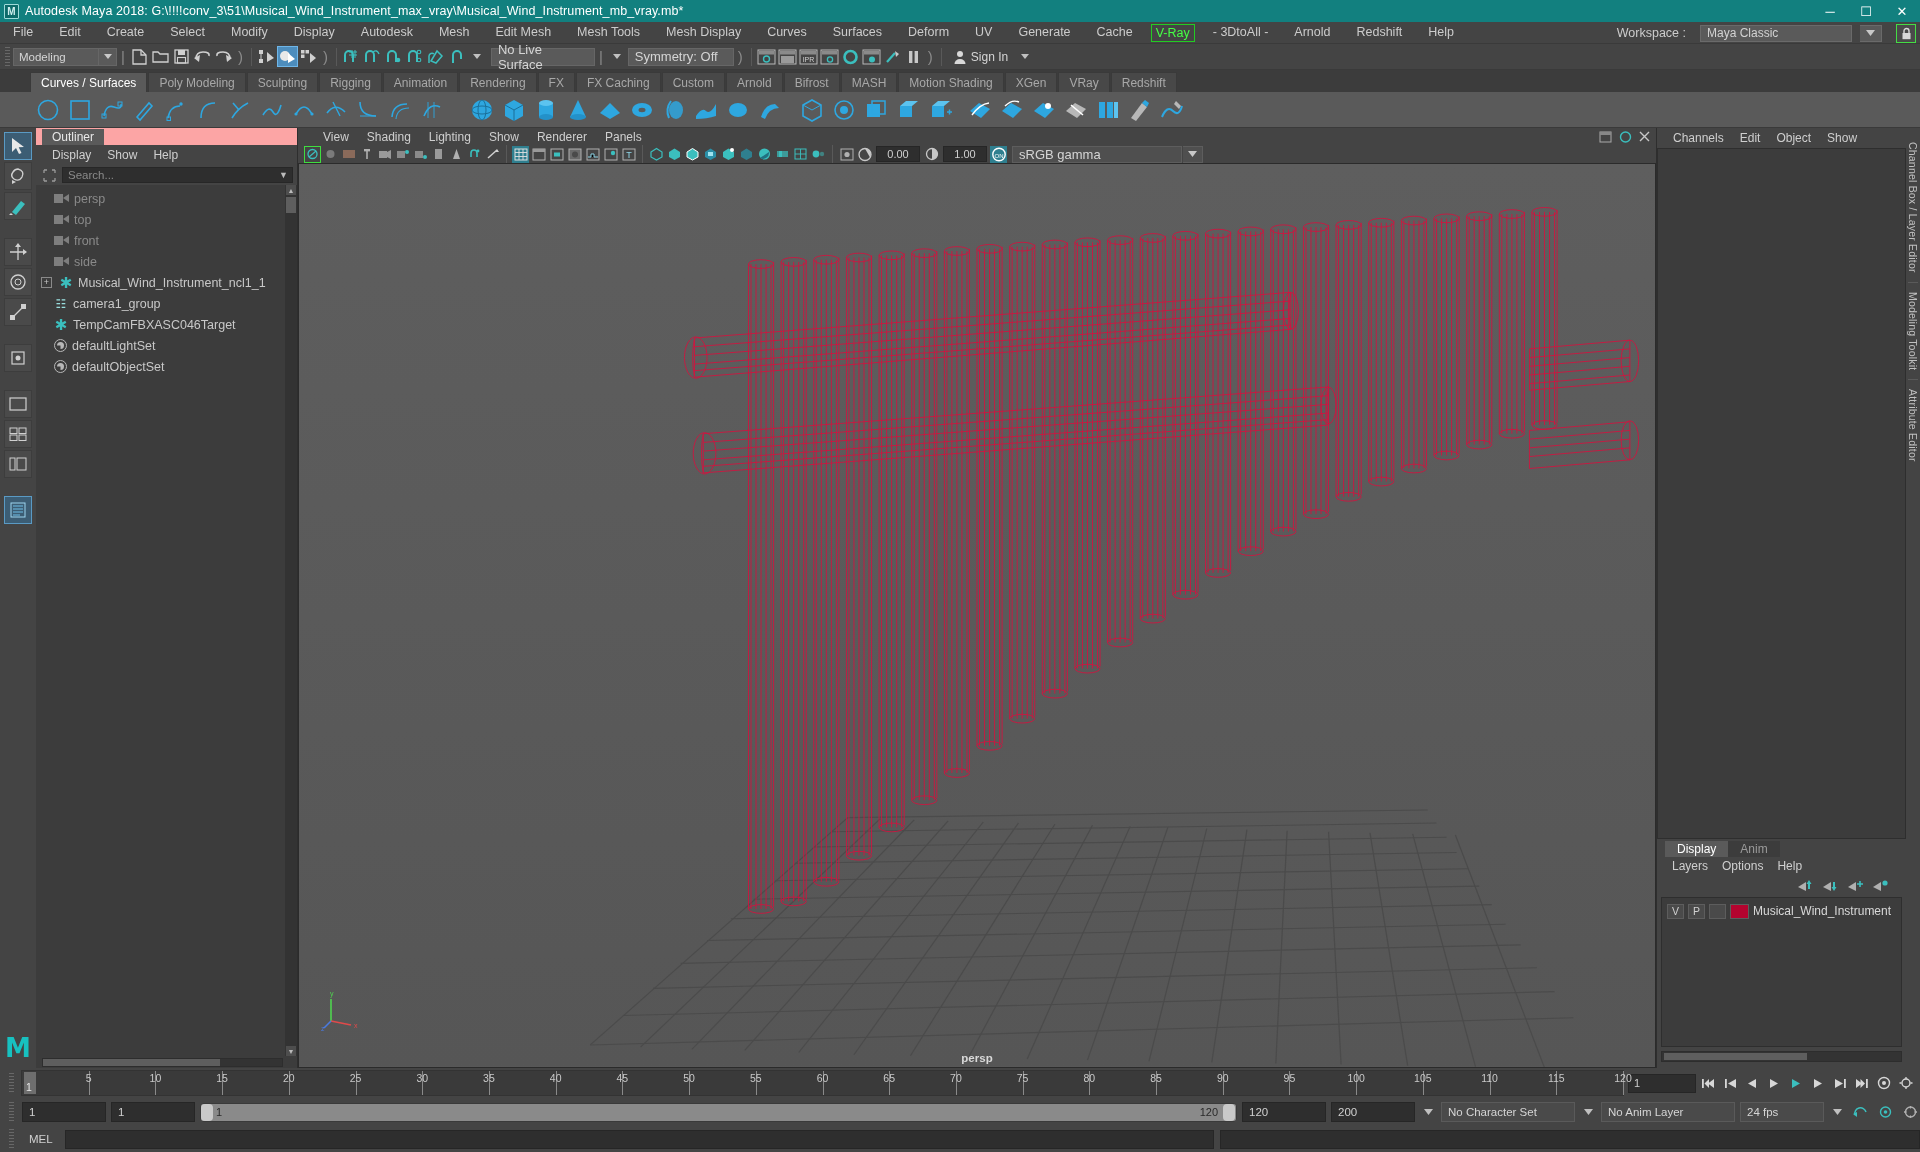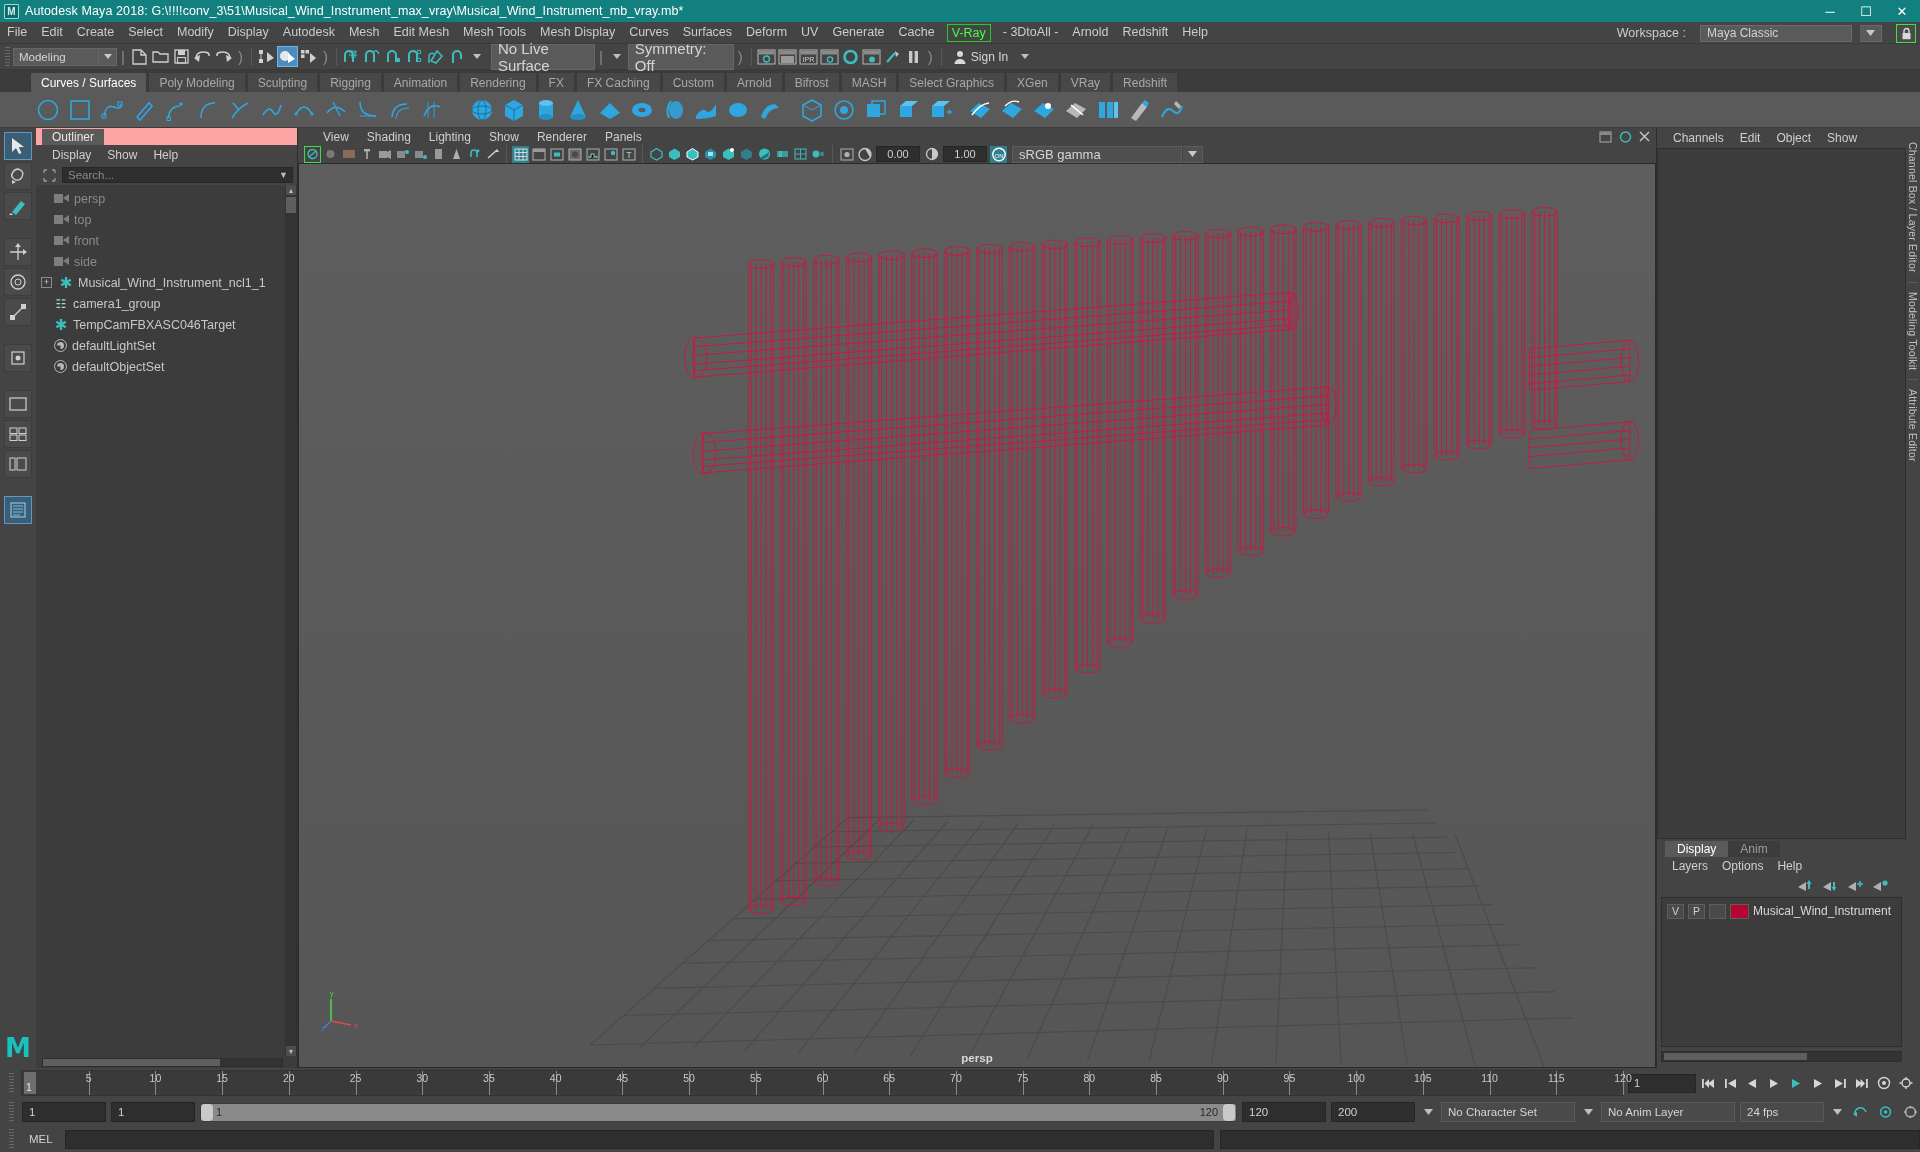--- a/index.html
+++ b/index.html
@@ -27,21 +27,21 @@
   .winbtns div {
     width:36px;height:22px;display:flex;align-items:center;justify-content:center;
     color:#ffffff; font-size:13px;
   }
 
   
   .menubar {
     height:22px; flex:0 0 22px; background:#444444; display:flex; align-items:center;
     border-bottom:1px solid #3a3a3a; position:relative;
   }
-  .menubar .mi { padding:0 7px; line-height:21px; font-size:12.5px; color:#cccccc; white-space:nowrap;}
+  .menubar .mi { padding:0 13px; line-height:21px; font-size:12.5px; color:#cccccc; white-space:nowrap;}
   .menubar .mi.vray { color:#44ff44; border:1px solid #22cc22; padding:0 4px; margin:0 5px; line-height:16px;}
   .ws-wrap { position:absolute; right:4px; top:0; height:22px; display:flex; align-items:center; gap:8px;}
   .ws-label { font-size:12.5px; color:#cccccc; margin-right:6px;}
   .ws-select {
     width:152px;height:17px;background:#5a5a5a;border:1px solid #6a6a6a;
     display:flex;align-items:center;padding-left:6px;font-size:12px;color:#d2d2d2;
   }
   .ws-arrow {
     width:22px;height:17px;background:#5a5a5a;border:1px solid #6a6a6a;border-left:none;
     display:flex;align-items:center;justify-content:center;
@@ -63,21 +63,21 @@
     width:86px;height:18px;background:#5a5a5a;border:1px solid #666;
     font-size:11.5px;color:#d5d5d5;display:flex;align-items:center;padding-left:5px;
   }
   .menu-mode-arrow { width:18px;height:18px;background:#5a5a5a;border:1px solid #666;border-left:none;
     display:flex;align-items:center;justify-content:center;}
   .sep-bracket { color:#8a8a8a; margin:0 4px; font-size:15px; }
   .divider-v { width:1px; height:18px; background:#595959; margin:0 4px; }
   .tbtn { width:21px;height:21px;display:flex;align-items:center;justify-content:center; }
   .tbtn.active { background:#4d8dbd; border:1px solid #6fb6e8;}
   .fieldbox {
-    height:26px;background:#5a5a5a;border:1px solid #666;font-size:15px;color:#d5d5d5;
+    height:18px;background:#5a5a5a;border:1px solid #666;font-size:13px;color:#d5d5d5;
     display:flex;align-items:center;padding:0 6px;
   }
   .signin {
     display:flex;align-items:center;gap:5px;height:20px;padding:0 8px;
     font-size:12px;color:#d5d5d5;
   }
   .signin-arrow { width:18px;height:20px;display:flex;align-items:center;justify-content:center;}
 
   
   .shelfbar { flex:0 0 22px; height:22px; background:#3c3c3c; display:flex; align-items:flex-end; padding-left:30px;}
@@ -489,21 +489,21 @@
     <div class="shelftab">Sculpting</div>
     <div class="shelftab">Rigging</div>
     <div class="shelftab">Animation</div>
     <div class="shelftab">Rendering</div>
     <div class="shelftab">FX</div>
     <div class="shelftab">FX Caching</div>
     <div class="shelftab">Custom</div>
     <div class="shelftab">Arnold</div>
     <div class="shelftab">Bifrost</div>
     <div class="shelftab">MASH</div>
-    <div class="shelftab">Select Graphics</div>
+    <div class="shelftab">Motion Shading</div>
     <div class="shelftab">XGen</div>
     <div class="shelftab">VRay</div>
     <div class="shelftab">Redshift</div>
   </div>
 
   <div class="shelfrow">
     <div class="shelficon">
         <svg width="24" height="24" viewBox="0 0 24 24">
           <circle cx="12" cy="12" r="9.5" fill="none" stroke="#2ea7e0" stroke-width="1.6"></circle>
         </svg>

